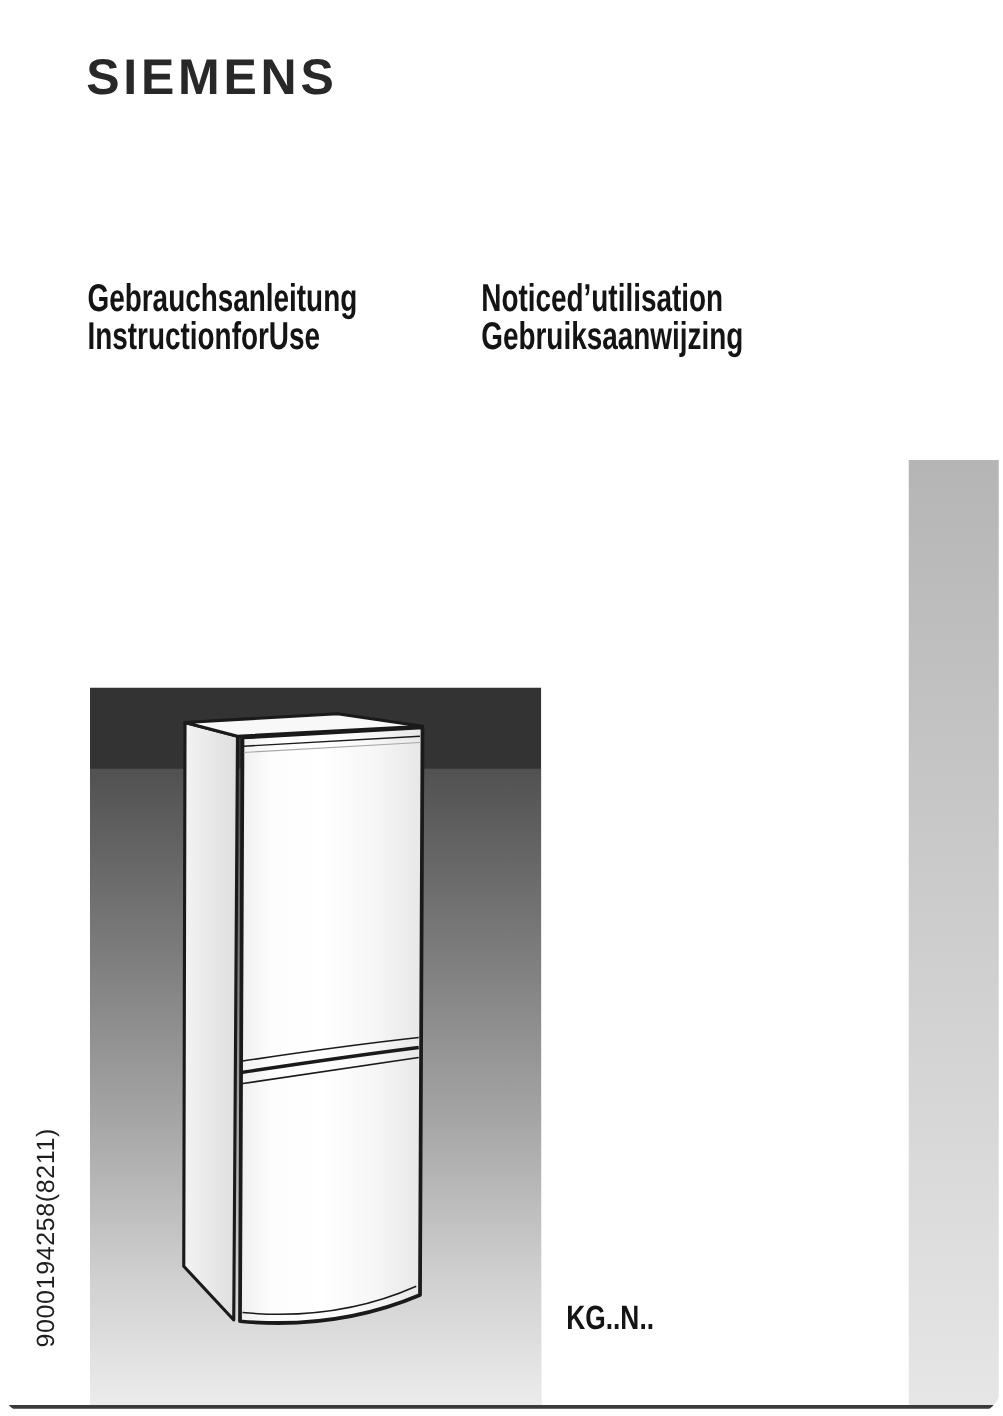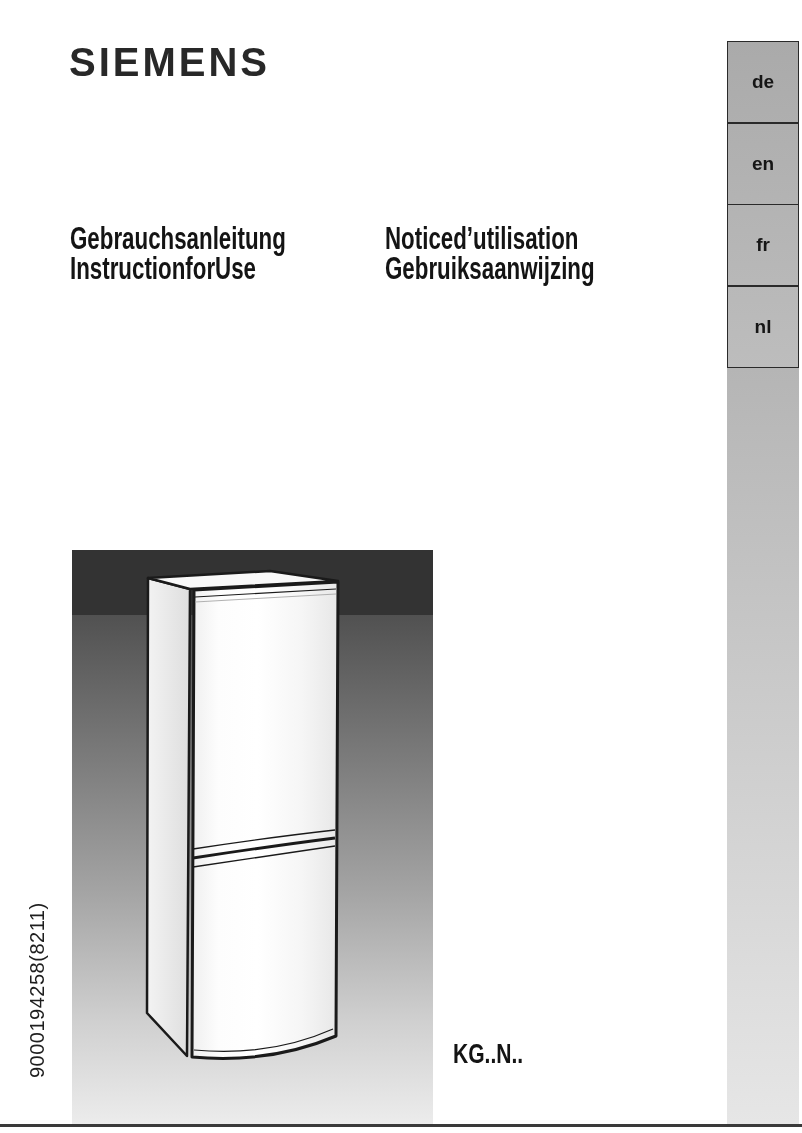--- a/index.html
+++ b/index.html
@@ -5,20 +5,21 @@
   * { margin: 0; padding: 0; box-sizing: border-box; }
   html, body { background: #ffffff; }
   .page {
     position: relative;
     width: 802px;
     height: 1133px;
     background: #ffffff;
     overflow: hidden;
     font-family: "Liberation Sans", sans-serif;
     color: #1a1a1a;
+    border-radius: 27px;
   }
   .logo {
     position: absolute;
     left: 69px;
     top: 40px;
     font-size: 40px;
     font-weight: 700;
     letter-spacing: 3px;
     color: #282828;
   }
@@ -123,34 +124,20 @@
   <div class="titles-col col1">
     <div>Gebrauchsanleitung</div>
     <div>InstructionforUse</div>
   </div>
 
   <div class="titles-col col2">
     <div>Noticed’utilisation</div>
     <div>Gebruiksaanwijzing</div>
   </div>
 
-  <div class="lang-tabs">
-    <div class="lang-tab">
-      <span>de</span>
-    </div>
-    <div class="lang-tab">
-      <span>en</span>
-    </div>
-    <div class="lang-tab">
-      <span>fr</span>
-    </div>
-    <div class="lang-tab">
-      <span>nl</span>
-    </div>
-  </div>
 
   <div class="sidebar"></div>
 
   <div class="product-image">
     <svg width="361" height="574" viewBox="0 0 361 574" xmlns="http://www.w3.org/2000/svg">
       <defs>
         <linearGradient id="bgGrad" x1="0" y1="0" x2="0" y2="1">
           <stop offset="0%" stop-color="#515151"></stop>
           <stop offset="28%" stop-color="#7b7b7b"></stop>
           <stop offset="55%" stop-color="#a5a5a5"></stop>

